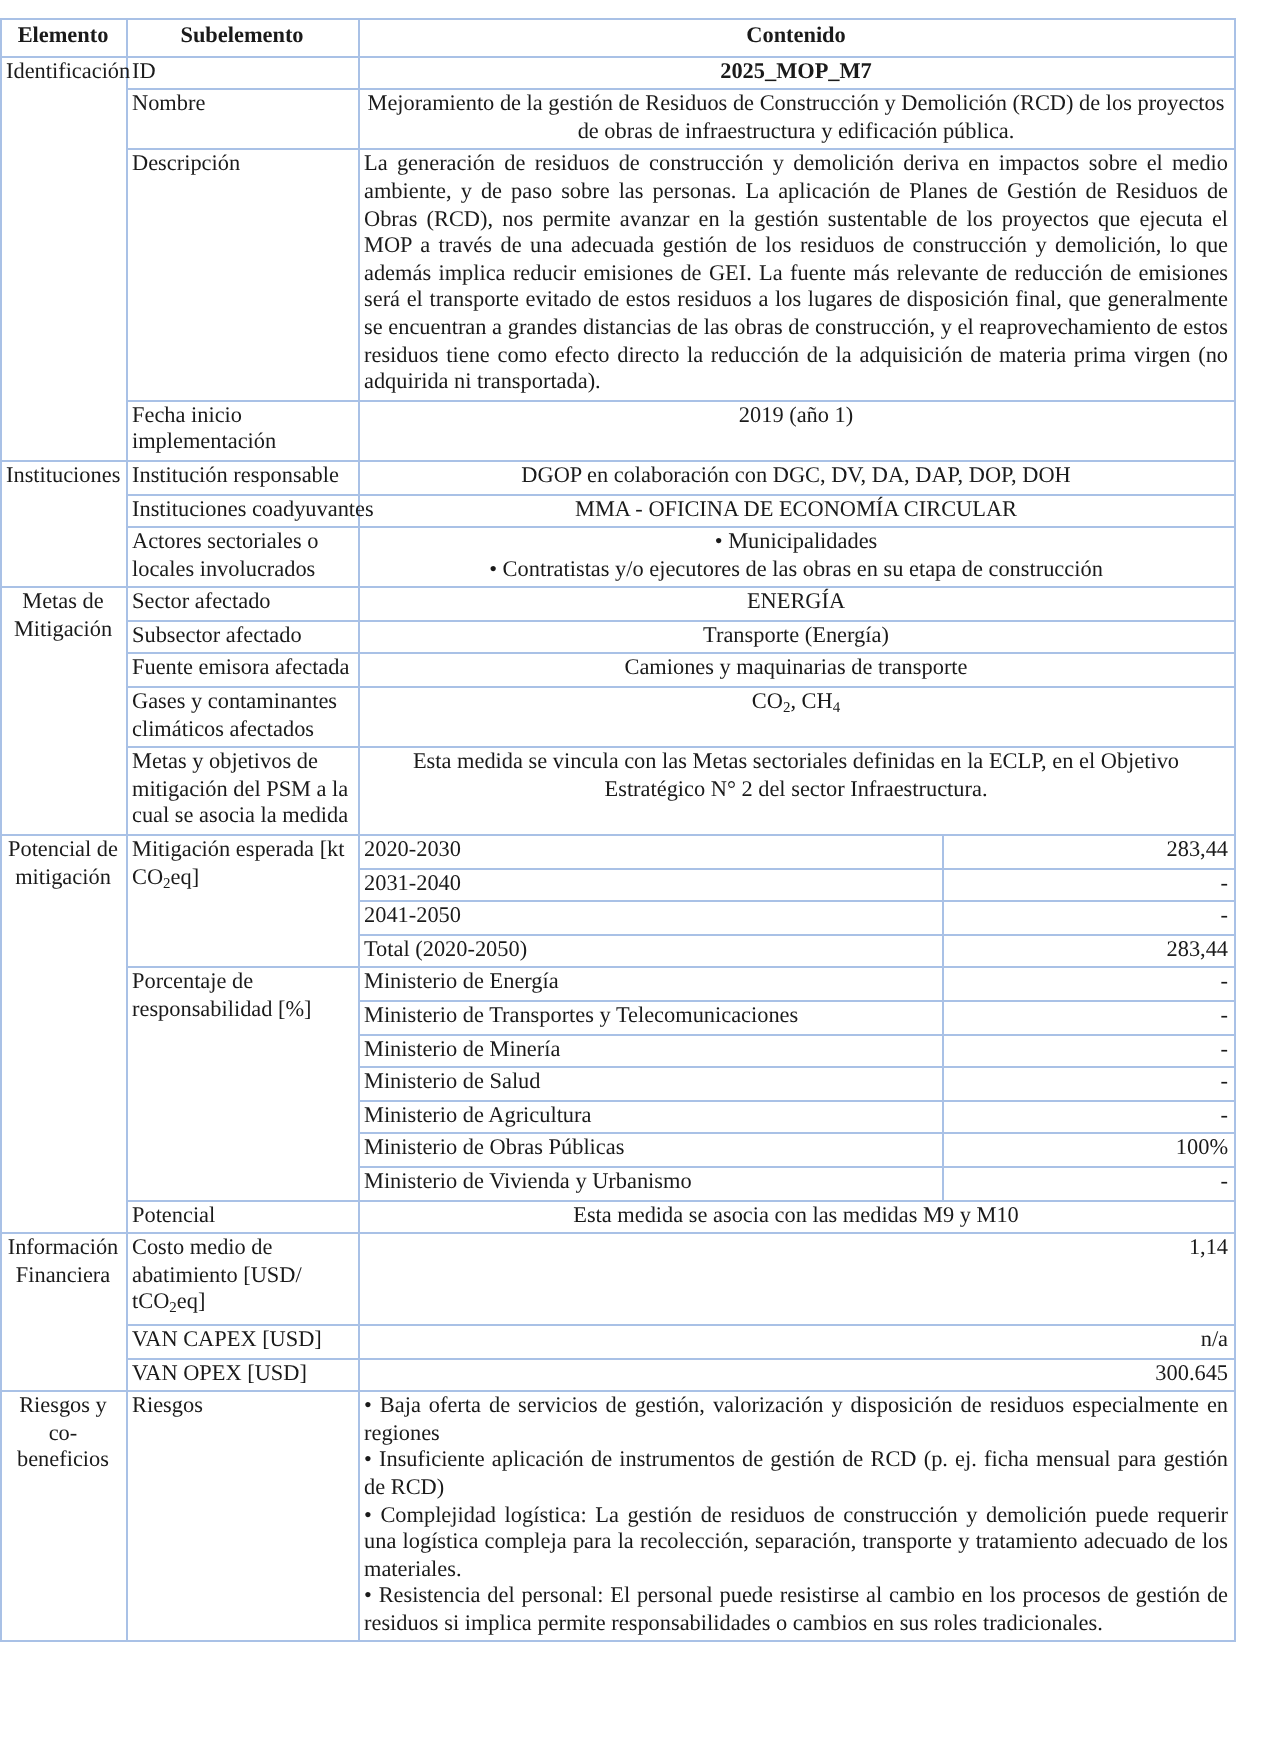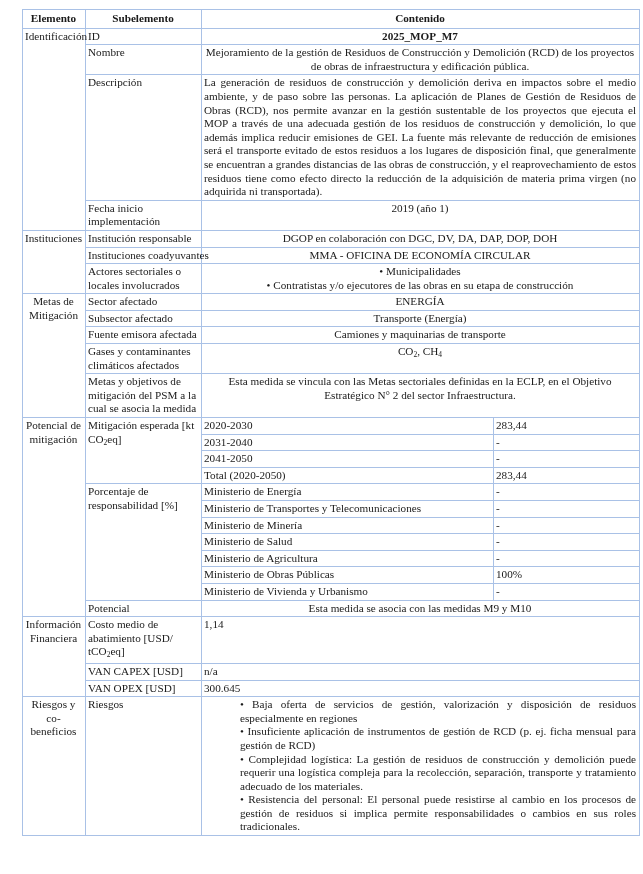--- a/index.html
+++ b/index.html
@@ -1,39 +1,39 @@
 <!DOCTYPE html>
 <html><head>
 <meta charset="utf-8">
 <style>
   html, body { margin: 0; padding: 0; background: #ffffff; }
   body { width: 643px; height: 874px; overflow: hidden; position: relative; }
-  .page { position: absolute; left: 22px; top: 9px; width: 617px; }
+  .page { position: absolute; left: 0; top: 9px; width: 617px; }
   table.ficha {
     border-collapse: collapse;
     width: 617px;
     table-layout: fixed;
     font-family: "Liberation Serif", "DejaVu Serif", serif;
     font-size: 11.2px;
     color: #1a1a1a;
     line-height: 13.6px;
   }
   table.ficha td, table.ficha th {
     border: 1px solid #a9c1e6;
     padding: 1px 3px 1px 2px;
     vertical-align: top;
   }
   table.ficha th { font-weight: bold; text-align: center; padding-top: 2px; padding-bottom: 2px; }
   .elem { font-weight: normal; text-align: center; }
   .c { text-align: center; }
-  .r { text-align: left; }
+  .r { text-align: right; }
   .j { text-align: justify; }
   .bold { font-weight: bold; margin-top: 26px; }
   .sub-low { font-size: 7.5px; vertical-align: -2px; }
-  .risk-item { display: block; margin-left: 36px; }
+  .risk-item { display: block; }
   .bullet-line { display: block; font-family: Liberation Serif, serif; }
 </style>
 </head>
 <body>
 
 <div class="page">
 <table class="ficha">
   <colgroup>
     <col style="width:63px">
     <col style="width:116px">

